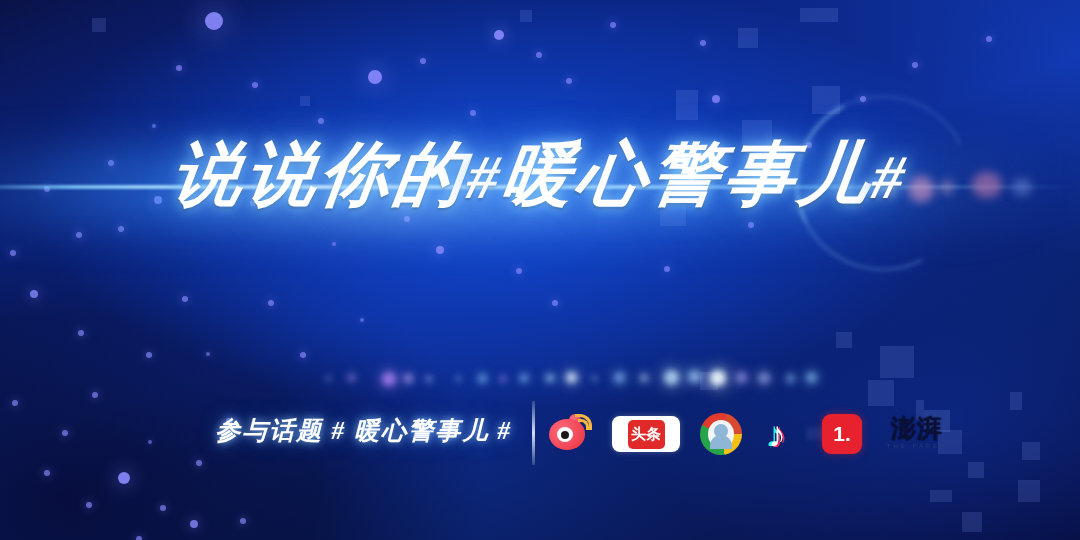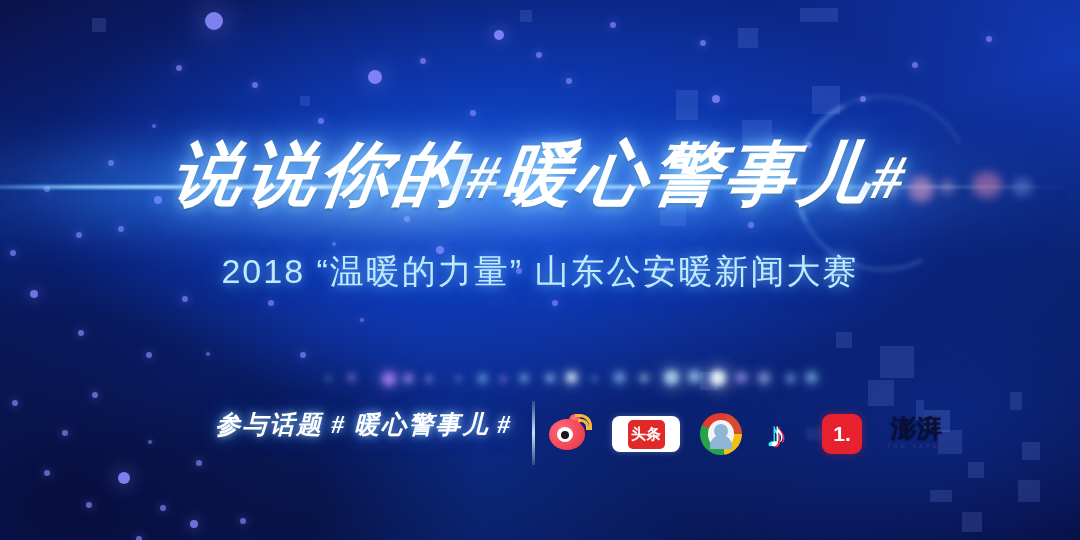--- a/index.html
+++ b/index.html
@@ -55,21 +55,21 @@
     font-size:20px;font-weight:700;letter-spacing:1px;color:#ffffff;white-space:nowrap;
     text-shadow:0 0 8px rgba(120,190,255,.7);
   }
   .hashtag-block{
     position:absolute;left:172px;top:396px;width:340px;
     font-family:"Liberation Serif","DejaVu Serif",serif;
     font-style:italic;font-weight:700;color:#ffffff;
     text-shadow:0 0 9px rgba(150,210,255,.85),0 0 20px rgba(60,140,255,.55);
   }
   .hashtag-block .l1{font-size:25px;letter-spacing:2px;text-align:left;}
-  .hashtag-block .l2{font-size:25px;letter-spacing:2px;text-align:right;margin-top:12px;}
+  .hashtag-block .l2{font-size:25px;letter-spacing:2px;text-align:right;margin-top:18px;}
 
   .divider{
     position:absolute;left:532px;top:401px;width:3px;height:64px;
     background:linear-gradient(to bottom,rgba(255,255,255,.15),rgba(220,235,255,.95),rgba(255,255,255,.15));
   }
 
   
   .logos{position:absolute;left:548px;top:412px;display:flex;align-items:center;gap:20px;}
   .logo{position:relative;width:44px;height:44px;flex:0 0 auto;}
 
@@ -247,21 +247,20 @@
       <span class="bokeh" style="left:786px;top:374px;width:9px;height:9px;background:rgba(150,205,255,.5);box-shadow:0 0 9px rgba(150,205,255,.5)"></span>
       <span class="bokeh" style="left:806px;top:372px;width:11px;height:11px;background:rgba(150,210,255,.6);box-shadow:0 0 11px rgba(150,210,255,.6)"></span>
       <span class="bokeh" style="left:348px;top:374px;width:7px;height:7px;background:rgba(190,160,255,.5);box-shadow:0 0 7px rgba(190,160,255,.5)"></span>
       <span class="bokeh" style="left:326px;top:376px;width:5px;height:5px;background:rgba(170,190,255,.4);box-shadow:0 0 5px rgba(170,190,255,.4)"></span>
     </div>
 
   <div class="title">
     <span>说说你的</span><span class="hash">#</span><span>暖心警事儿</span><span class="hash">#</span>
   </div>
 
-  <div class="subtitle">2018 “温暖的力量” 山东公安暖新闻大赛</div>
 
 
   <div class="hashtag-block">
     <div class="l2">参与话题 # 暖心警事儿 #</div>
   </div>
 
   <div class="divider"></div>
 
   <div class="logos">
 

